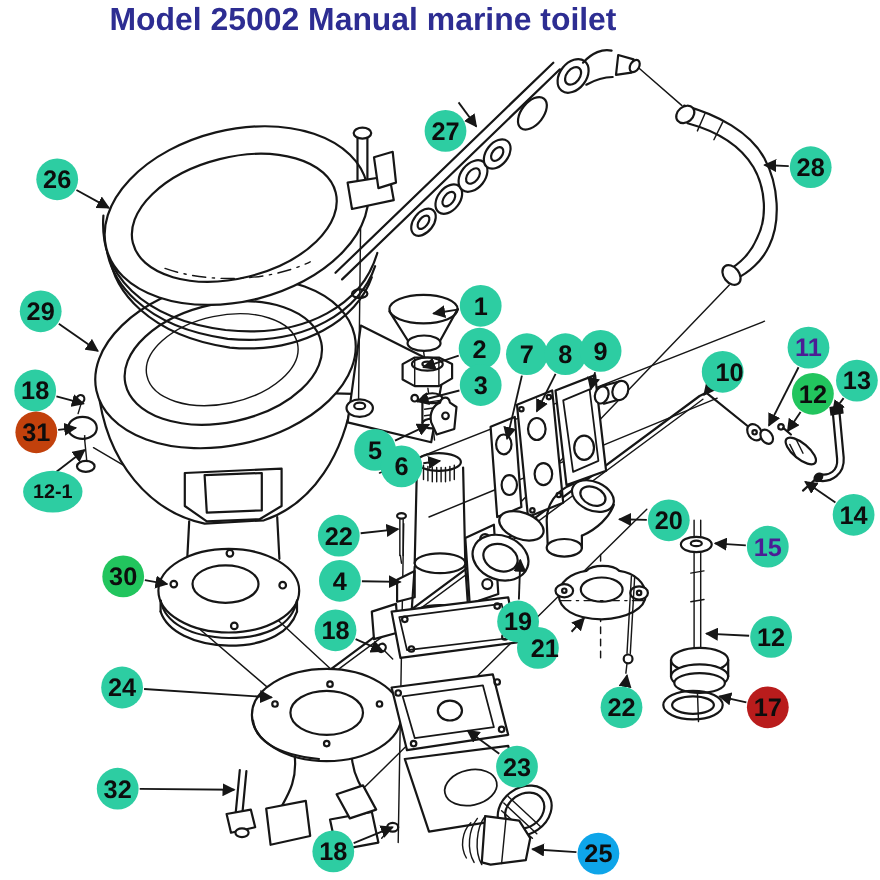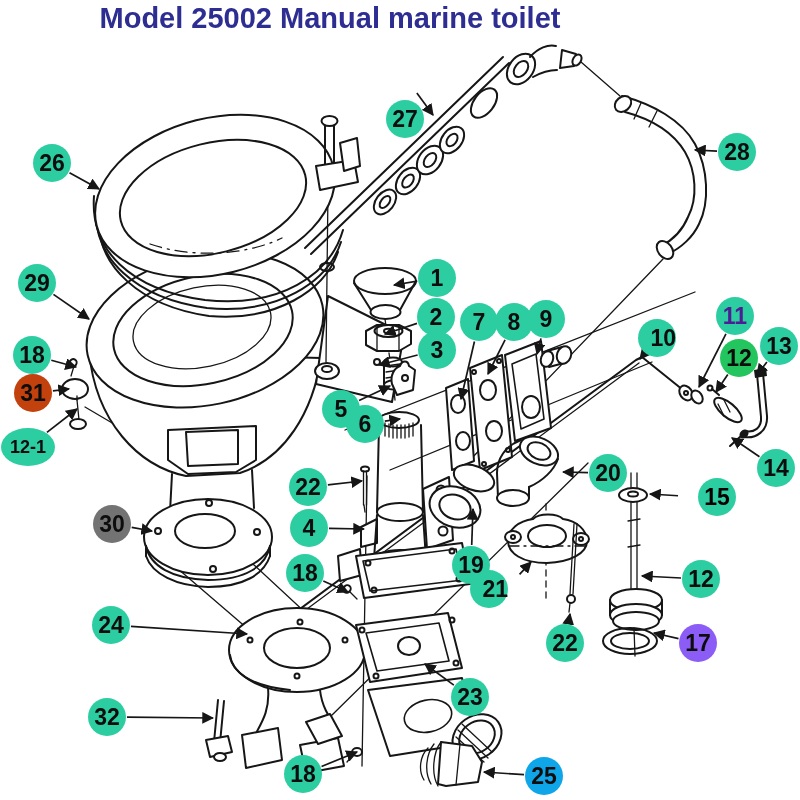--- a/index.html
+++ b/index.html
@@ -14,21 +14,21 @@
   }
   svg.layer{position:absolute;left:0;top:0;}
   #lineart{z-index:1;}
   #leaders{z-index:2;}
   #callouts{position:absolute;left:0;top:0;width:800px;height:800px;z-index:3;pointer-events:none;}
   .callout{
     position:absolute;display:flex;align-items:center;justify-content:center;
     width:38px;height:38px;border-radius:50%;
     font-weight:bold;font-size:23px;line-height:1;
   }
-  .callout.wide{width:54px;height:38px;font-size:18px;}
+  .callout.wide{width:54px;height:38px;font-size:18px;margin-left:20px;}
   
   #lineart path,#lineart ellipse,#lineart circle,#lineart line{
     fill:none;stroke:#161616;stroke-width:2;stroke-linecap:round;stroke-linejoin:round;
   }
   #lineart .w{fill:#ffffff;}
   #lineart .thin{stroke-width:1.3;}
   #lineart .med{stroke-width:1.6;}
   #lineart .solid{fill:#161616;stroke:none;}
 </style>
 </head>
@@ -409,39 +409,39 @@
       </div>
       <div class="callout" style="left: 289px; top: 468px; background: rgb(45, 205, 162); color: rgb(13, 13, 13);">
         <span>22</span>
       </div>
       <div class="callout" style="left: 290px; top: 509px; background: rgb(45, 205, 162); color: rgb(13, 13, 13);">
         <span>4</span>
       </div>
       <div class="callout" style="left: 286px; top: 554px; background: rgb(45, 205, 162); color: rgb(13, 13, 13);">
         <span>18</span>
       </div>
-      <div class="callout" style="left: 93px; top: 505px; background: #737373; color: rgb(13, 13, 13);">
+      <div class="callout" style="left: 93px; top: 505px; background: #22c55e; color: rgb(13, 13, 13);">
         <span>30</span>
       </div>
       <div class="callout" style="left: 589px; top: 454px; background: rgb(45, 205, 162); color: rgb(13, 13, 13);">
         <span>20</span>
       </div>
-      <div class="callout" style="left: 698px; top: 478px; background: rgb(45, 205, 162); color: #000000;">
+      <div class="callout" style="left: 679px; top: 478px; background: rgb(45, 205, 162); color: #4c1d95;">
         <span>15</span>
       </div>
       <div class="callout" style="left: 452px; top: 546px; background: rgb(45, 205, 162); color: rgb(13, 13, 13);">
         <span>19</span>
       </div>
       <div class="callout" style="left: 470px; top: 570px; background: rgb(45, 205, 162); color: rgb(13, 13, 13); justify-content: flex-end;">
         <span>21</span>
       </div>
       <div class="callout" style="left: 682px; top: 560px; background: rgb(45, 205, 162); color: rgb(13, 13, 13);">
         <span>12</span>
       </div>
-      <div class="callout" style="left: 679px; top: 624px; background: #8b5cf6; color: rgb(13, 13, 13);">
+      <div class="callout" style="left: 679px; top: 624px; background: #b91c1c; color: rgb(13, 13, 13);">
         <span>17</span>
       </div>
       <div class="callout" style="left: 92px; top: 606px; background: rgb(45, 205, 162); color: rgb(13, 13, 13);">
         <span>24</span>
       </div>
       <div class="callout" style="left: 546px; top: 624px; background: rgb(45, 205, 162); color: rgb(13, 13, 13);">
         <span>22</span>
       </div>
       <div class="callout" style="left: 451px; top: 678px; background: rgb(45, 205, 162); color: rgb(13, 13, 13);">
         <span>23</span>

